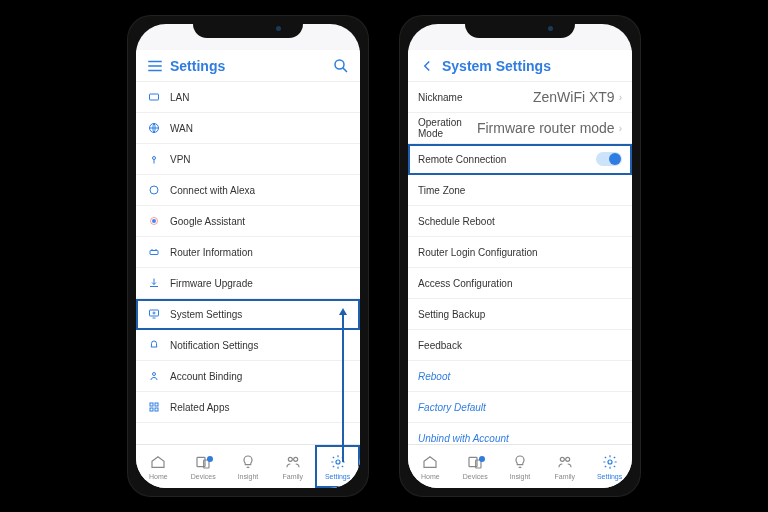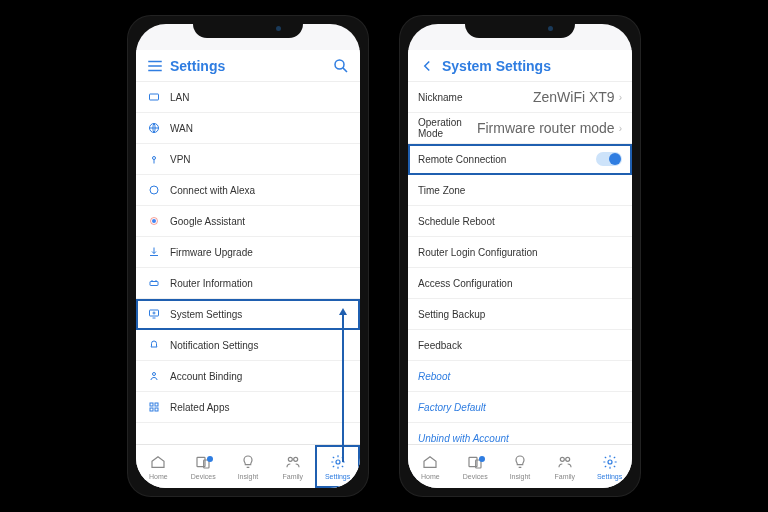--- a/index.html
+++ b/index.html
@@ -156,35 +156,35 @@
             <svg viewBox="0 0 24 24">
               <circle cx="12" cy="12" r="4" fill="#4285f4"></circle>
               <circle cx="12" cy="12" r="7" fill="none" stroke="#ea4335" stroke-width="1"></circle>
             </svg>
           </span>
           <span class="label">Google Assistant</span>
         </div>
         <div class="row">
           <span class="ic">
             <svg viewBox="0 0 24 24" fill="none" stroke="currentColor" stroke-width="2">
-              <path d="M12 3v12M8 11l4 4 4-4"></path>
-              <path d="M4 19h16"></path>
-            </svg>
-          </span>
-          <span class="label">Firmware Upgrade</span>
-        </div>
-        <div class="row">
-          <span class="ic">
-            <svg viewBox="0 0 24 24" fill="none" stroke="currentColor" stroke-width="2">
               <rect x="4" y="9" width="16" height="8" rx="1"></rect>
               <line x1="8" y1="6" x2="8" y2="9"></line>
               <line x1="16" y1="6" x2="16" y2="9"></line>
             </svg>
           </span>
           <span class="label">Router Information</span>
+        </div>
+        <div class="row">
+          <span class="ic">
+            <svg viewBox="0 0 24 24" fill="none" stroke="currentColor" stroke-width="2">
+              <path d="M12 3v12M8 11l4 4 4-4"></path>
+              <path d="M4 19h16"></path>
+            </svg>
+          </span>
+          <span class="label">Firmware Upgrade</span>
         </div>
         <div class="row highlight">
           <span class="ic">
             <svg viewBox="0 0 24 24" fill="none" stroke="currentColor" stroke-width="2">
               <rect x="3" y="4" width="18" height="12" rx="1"></rect>
               <circle cx="12" cy="10" r="2"></circle>
               <line x1="9" y1="20" x2="15" y2="20"></line>
             </svg>
           </span>
           <span class="label">System Settings</span>

